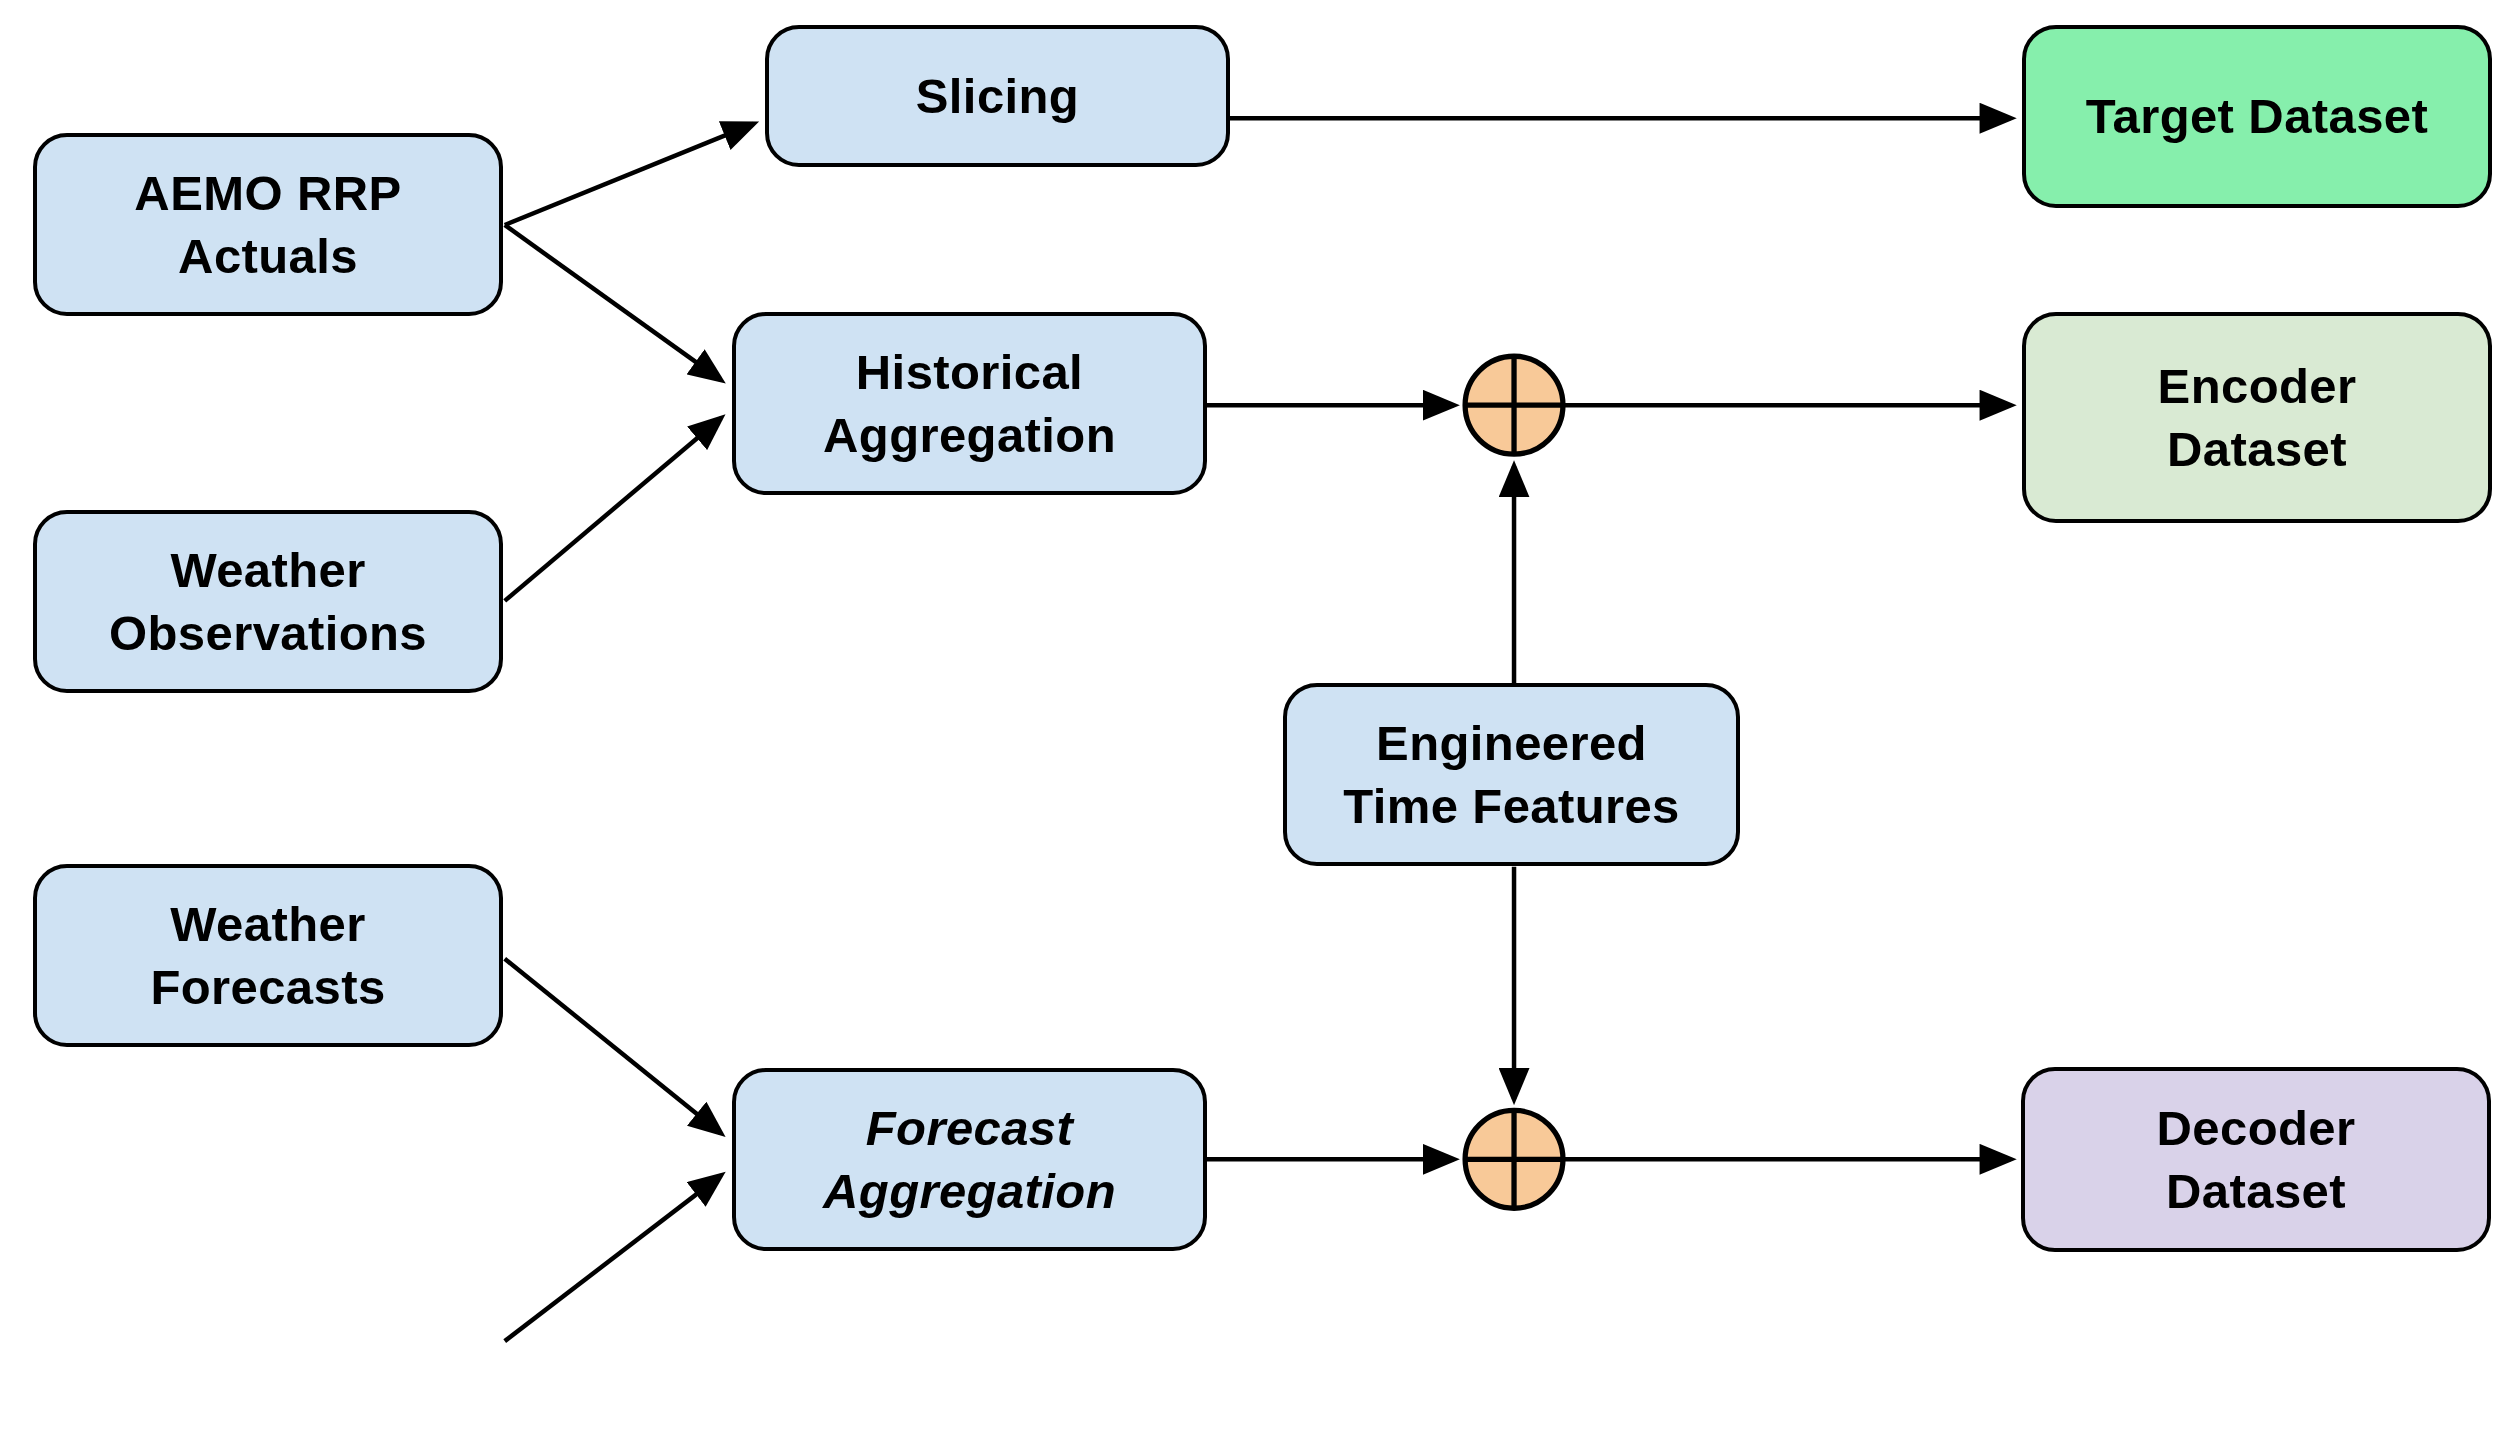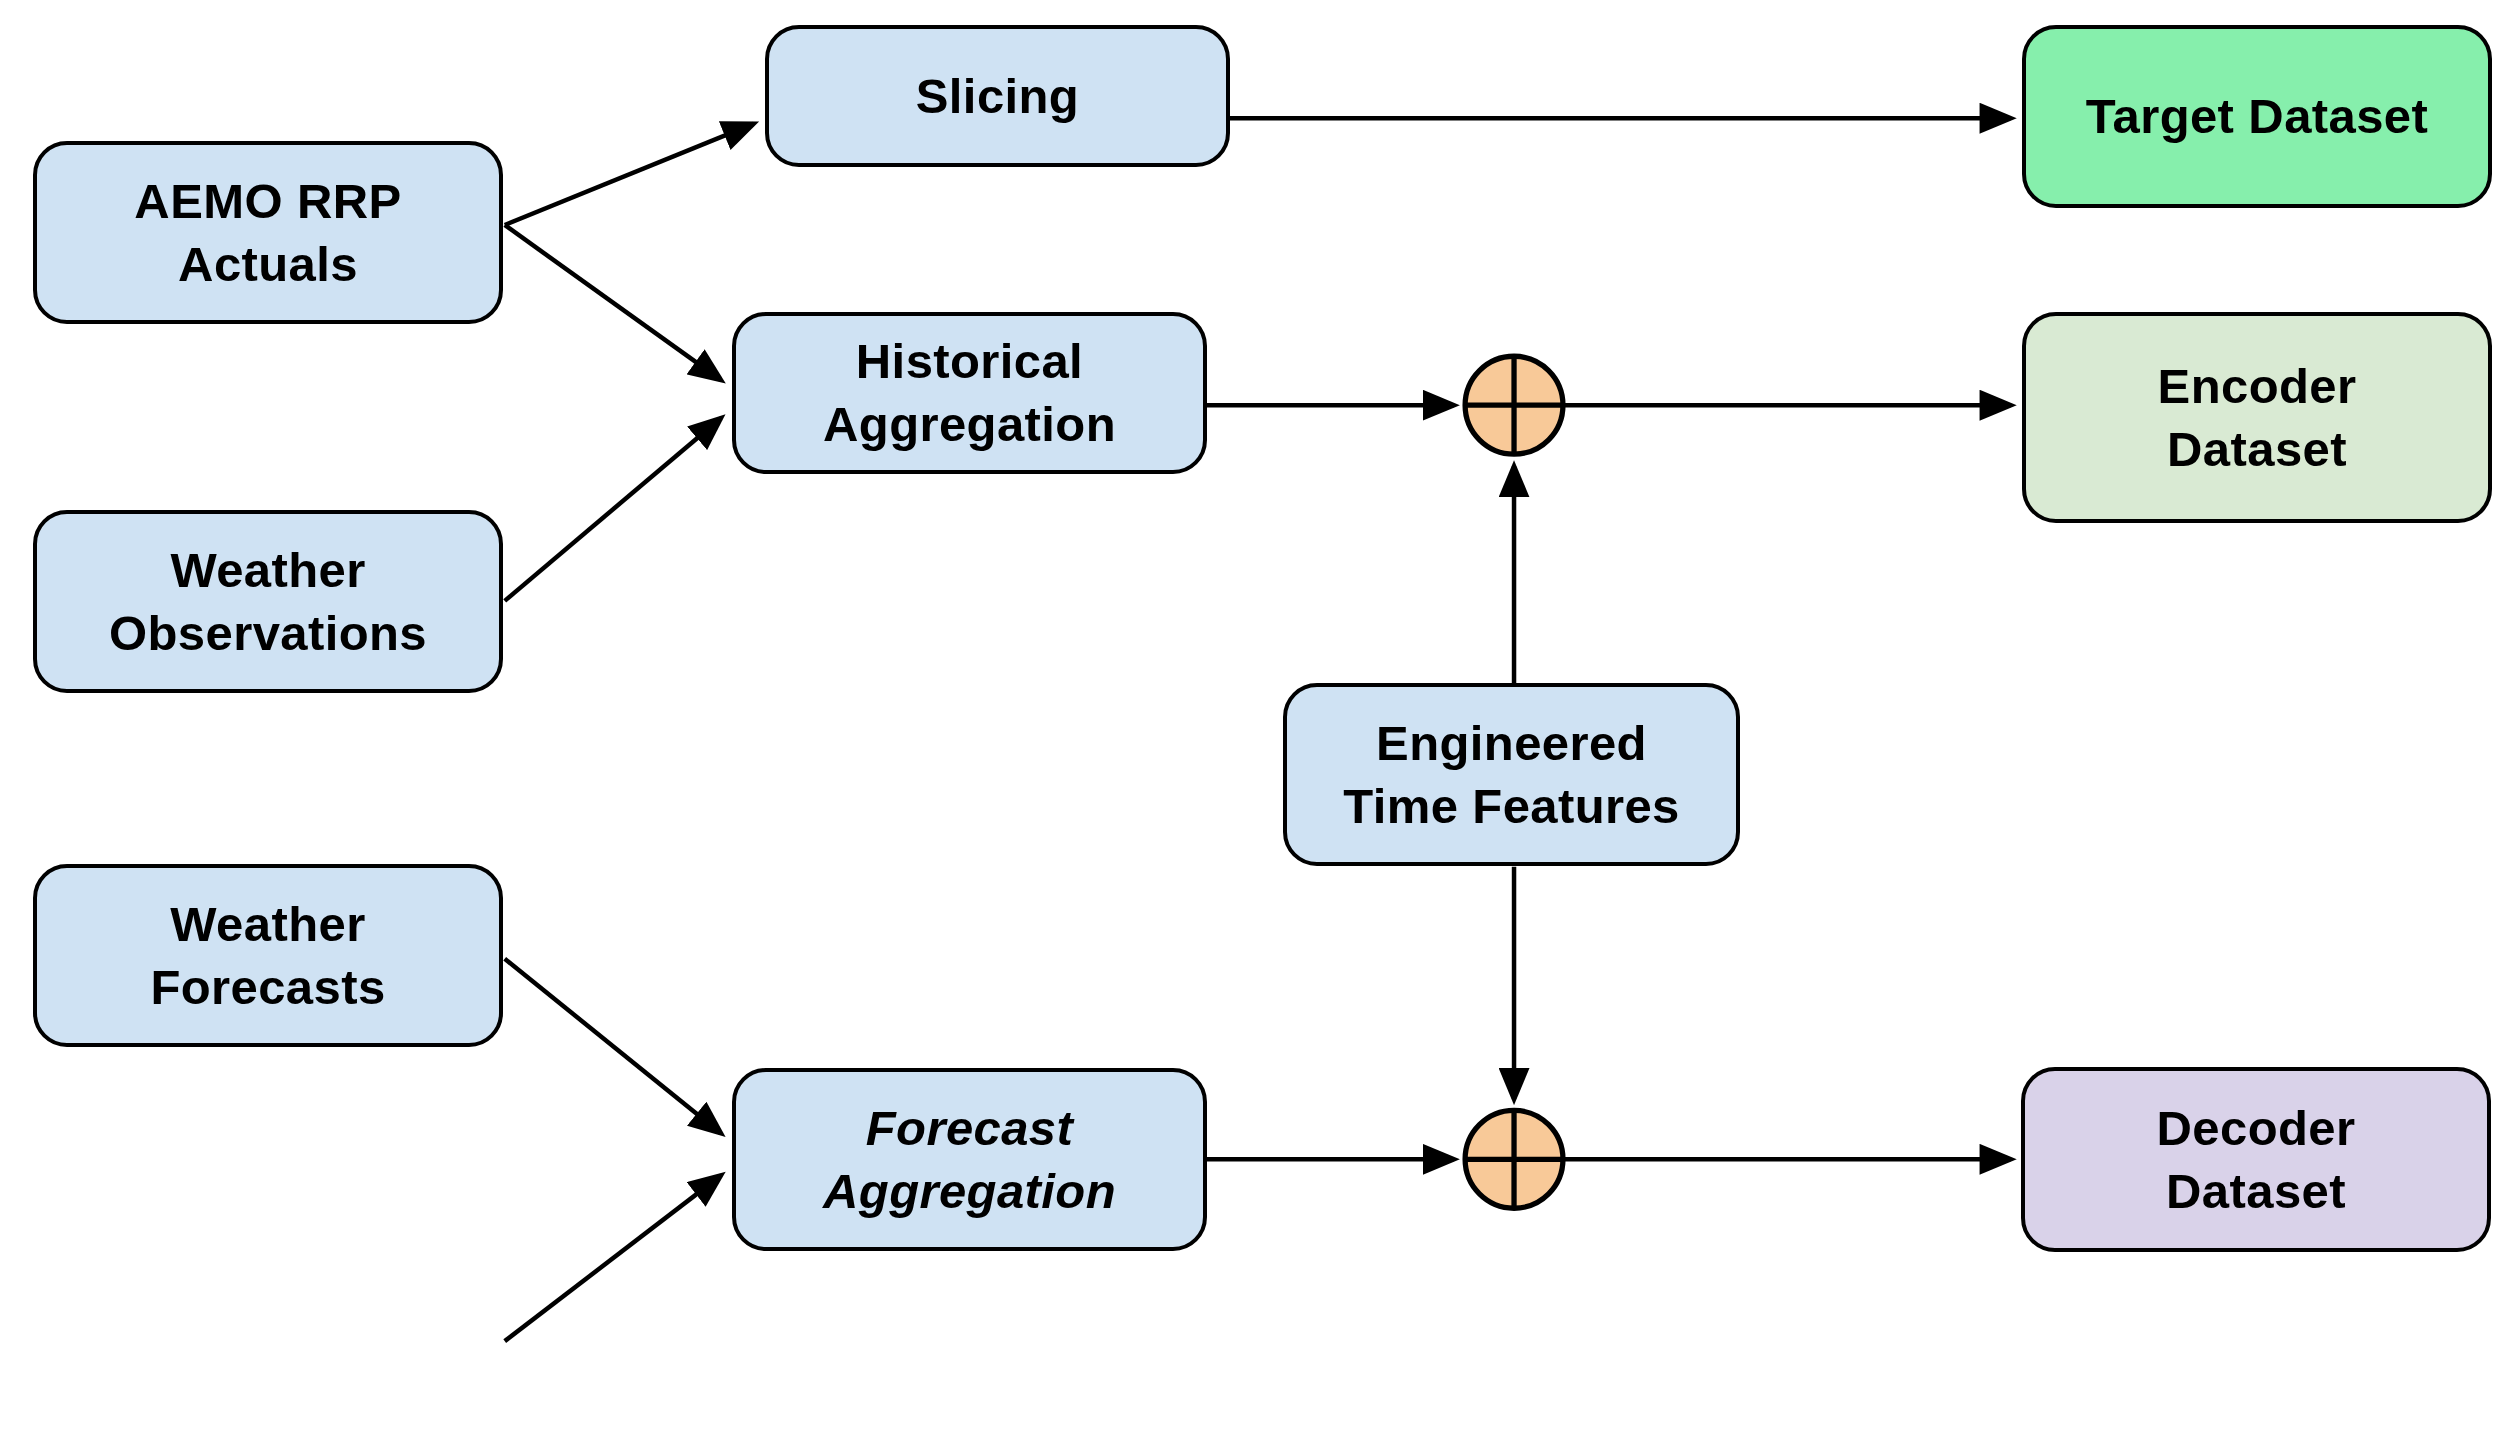--- a/index.html
+++ b/index.html
@@ -30,26 +30,26 @@
   }
   .node .lbl {
     font-weight: bold;
     font-size: 49px;
     line-height: 1.28;
     color: #000000;
     white-space: pre-line;
     letter-spacing: 0.4px;
   }
   
-  .n-rrp      { left: 33px;   top: 133px;  width: 470px; height: 183px; margin-top: 8px; }
+  .n-rrp      { left: 33px;   top: 133px;  width: 470px; height: 183px; }
   .n-wobs     { left: 33px;   top: 510px;  width: 470px; height: 183px; }
   .n-wfc      { left: 33px;   top: 864px; width: 470px; height: 183px; }
   .n-apd      { left: 33px;   top: 1249px; width: 470px; height: 183px; }
   .n-slicing  { left: 765px;  top: 25px;   width: 465px; height: 142px; }
-  .n-hist     { left: 732px;  top: 312px;  width: 475px; height: 162px; }
+  .n-hist     { left: 732px;  top: 312px;  width: 475px; height: 183px; }
   .n-etf      { left: 1283px; top: 683px;  width: 457px; height: 183px; }
   .n-fcast    { left: 732px;  top: 1068px; width: 475px; height: 183px; }
   .n-target   { left: 2022px; top: 25px;   width: 470px; height: 183px; }
   .n-encoder  { left: 2022px; top: 312px;  width: 470px; height: 211px; }
   .n-decoder  { left: 2021px; top: 1067px; width: 470px; height: 185px; }
   .edge { stroke: #000000; stroke-width: 5.5px; }
   .cross { stroke: #000000; stroke-width: 6.5px; }
   .concat-circle { stroke: #000000; stroke-width: 6.5px; }
 </style>
 </head>

